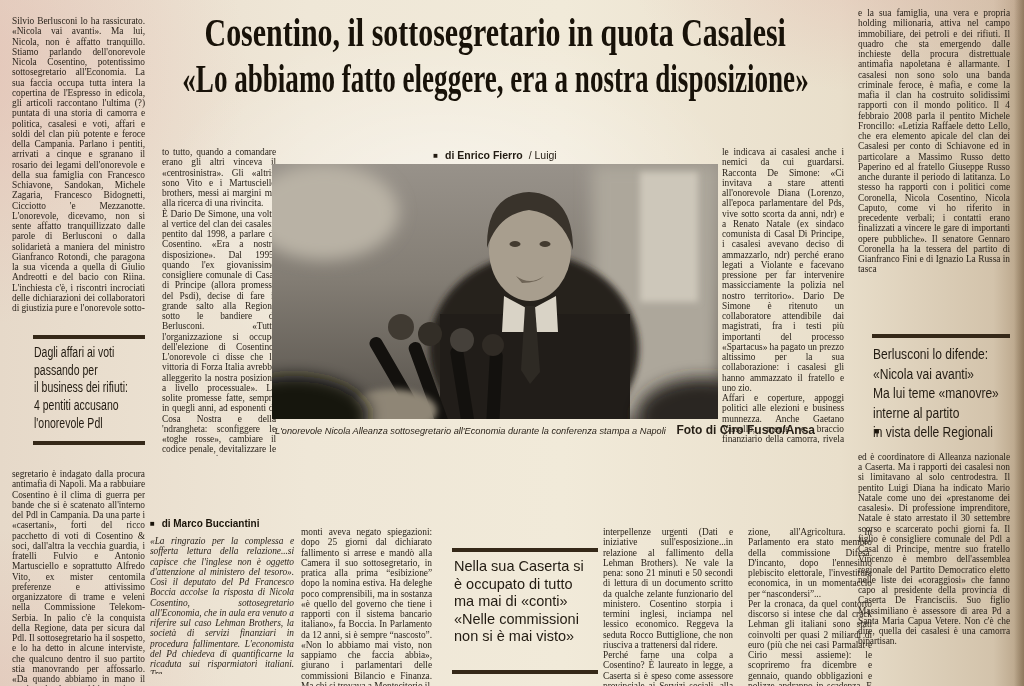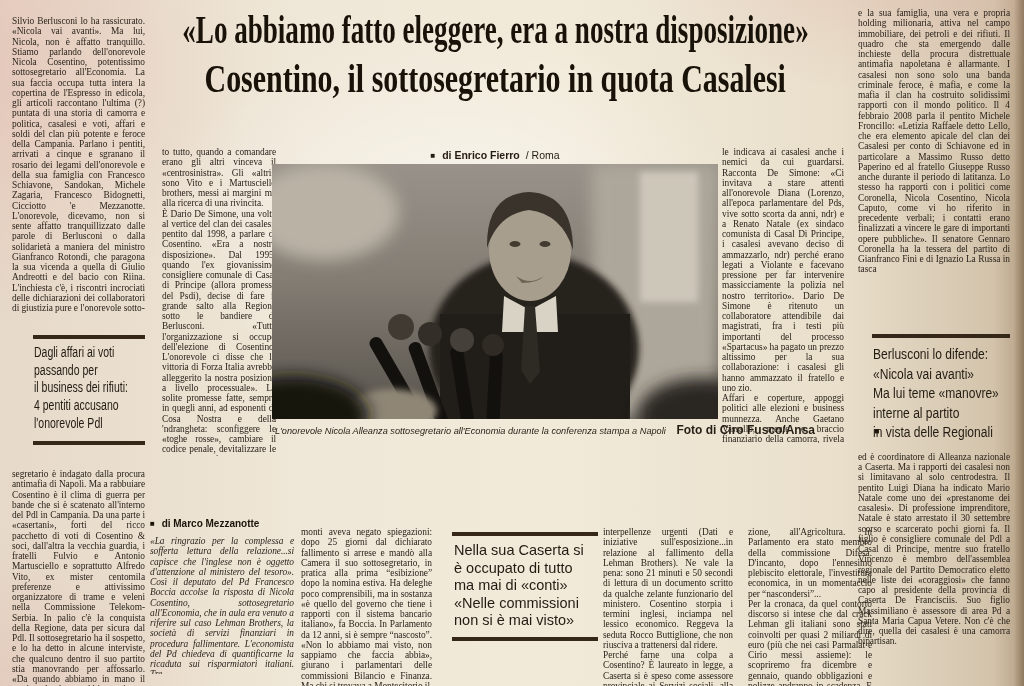--- a/index.html
+++ b/index.html
@@ -71,21 +71,21 @@
 
   .a2c{ position:absolute; top:527px; height:159px; }
   .a2c .bt{ font-style:italic; }
   .a2c1{ left:150px; width:144px; top:518px; height:168px; }
   .byline2{ font-family:"Liberation Sans", sans-serif; font-weight:bold; font-size:10px;
             margin-bottom:7px; color:#191309; }
   .a2c1 .bt{ height:138px; }
   .a2c2{ left:301px; width:131px; }
   .a2c3{ left:452px; width:146px; }
   .a2c3 .bt{ height:44px; }
-  .pq-mid{ margin-top:5px; border-top:4.5px solid #352818; border-bottom:4.5px solid #352818; padding:6px 0 7px 2px; }
+  .pq-mid{ margin-top:21px; border-top:4.5px solid #352818; border-bottom:4.5px solid #352818; padding:6px 0 24px 2px; }
   .pq-in-m{ font-size:14.5px; line-height:17.6px; transform:none; width:100%; }
   .a2c4{ left:603px; width:130px; }
   .a2c5{ left:748px; width:124px; }
 </style>
 </head>
 <body>
 
 <div class="page">
   <div class="edge"></div>
 
@@ -95,32 +95,32 @@
       <div class="pq-in">Dagli affari ai voti
 passando per
 il business dei rifiuti:
 4 pentiti accusano
 l'onorevole Pdl</div>
     </div>
     <div class="bt grow">segretario è indagato dalla procura antimafia di Napoli. Ma a rabbuiare Cosentino è il clima di guerra per bande che si è scatenato all'interno del Pdl in Campania. Da una parte i «casertani», forti del ricco pacchetto di voti di Cosentino &amp; soci, dall'altra la vecchia guardia, i fratelli Fulvio e Antonio Martusciello e soprattutto Alfredo Vito, ex mister centomila preferenze e attivissimo organizzatore di trame e veleni nella Commissione Telekom-Serbia. In palio c'è la conquista della Regione, data per sicura dal Pdl. Il sottosegretario ha il sospetto, e lo ha detto in alcune interviste, che qualcuno dentro il suo partito stia manovrando per affossarlo. «Da quando abbiamo in mano il partito», ha detto, «abbiamo vin-</div>
   </div>
 
   <div class="mainhead">
+    <div class="hline h1a">
+      <span>Cosentino, il sottosegretario in quota Casalesi</span>
+    </div>
     <div class="hline h1b">
       <span>«Lo abbiamo fatto eleggere, era a nostra disposizione»</span>
-    </div>
-    <div class="hline h1a">
-      <span>Cosentino, il sottosegretario in quota Casalesi</span>
     </div>
   </div>
 
   <div class="byline1">
     <span class="sq">■</span>
     <span class="bname">di Enrico Fierro</span>
-    <span class="bloc">/ Roma</span>
+    <span class="bloc">/ Luigi</span>
   </div>
 
   <div class="col2 bt">to tutto, quando a comandare erano gli altri vinceva il «centrosinistra». Gli «altri» sono Vito e i Martusciello brothers, messi ai margini ma alla ricerca di una rivincita.
 È Dario De Simone, una volta al vertice del clan dei casalesi, pentito dal 1998, a parlare di Cosentino. «Era a nostra disposizione». Dal 1995, quando l'ex giovanissimo consigliere comunale di Casal di Principe (allora promessa del Psdi), decise di fare il grande salto alla Regione sotto le bandiere di Berlusconi. «Tutta l'organizzazione si occupò dell'elezione di Cosentino. L'onorevole ci disse che la vittoria di Forza Italia avrebbe alleggerito la nostra posizione a livello processuale». Le solite promesse fatte, sempre in quegli anni, ad esponenti di Cosa Nostra e della 'ndrangheta: sconfiggere le «toghe rosse», cambiare il codice penale, devitalizzare le misure antimafia. L'onorevo-</div>
 
   <div class="photo">
     <svg width="446" height="255" viewBox="0 0 446 255" xmlns="http://www.w3.org/2000/svg" preserveAspectRatio="none">
       <defs>
         <linearGradient id="pbg" x1="0" y1="0" x2="0" y2="1">
           <stop offset="0" stop-color="#98928a"></stop>
@@ -181,21 +181,21 @@
 interne al partito
 in vista delle Regionali</div>
     </div>
     <div class="bt grow">ed è coordinatore di Alleanza nazionale a Caserta. Ma i rapporti dei casalesi non si limitavano al solo centrodestra. Il pentito Luigi Diana ha indicato Mario Natale come uno dei «prestanome dei casalesi». Di professione imprenditore, Natale è stato arrestato il 30 settembre scorso e scarcerato pochi giorni fa. Il figlio è consigliere comunale del Pdl a Casal di Principe, mentre suo fratello Vincenzo è membro dell'assemblea regionale del Partito Democratico eletto nelle liste dei «coraggiosi» che fanno capo al presidente della provincia di Caserta De Francisciis. Suo figlio Massimiliano è assessore di area Pd a Santa Maria Capua Vetere. Non c'è che dire, quella dei casalesi è una camorra bipartisan.</div>
   </div>
 
 
   <div class="a2c a2c1">
     <div class="byline2">
       <span class="sq">■</span>
-      <span>di Marco Mezzanotte</span>
+      <span>di Marco Bucciantini</span>
     </div>
     <div class="bt">«La ringrazio per la complessa e sofferta lettura della relazione...si capisce che l'inglese non è oggetto d'attenzione al ministero del tesoro». Così il deputato del Pd Francesco Boccia accolse la risposta di Nicola Cosentino, sottosegretario all'Economia, che in aula era venuto a riferire sul caso Lehman Brothers, la società di servizi finanziari in procedura fallimentare. L'economista del Pd chiedeva di quantificarne la ricaduta sui risparmiatori italiani. Tre-</div>
   </div>
 
   <div class="a2c a2c2 bt">monti aveva negato spiegazioni: dopo 25 giorni dal dichiarato fallimento si arrese e mandò alla Camera il suo sottosegretario, in pratica alla prima “esibizione” dopo la nomina estiva. Ha deleghe poco comprensibili, ma in sostanza «è quello del governo che tiene i rapporti con il sistema bancario italiano», fa Boccia. In Parlamento da 12 anni, si è sempre “nascosto”. «Non lo abbiamo mai visto, non sappiamo che faccia abbia», giurano i parlamentari delle commissioni Bilancio e Finanza. Ma chi si trovava a Montecitorio il</div>
 
   <div class="a2c a2c3">
     <div class="pq pq-mid">
       <div class="pq-in pq-in-m">Nella sua Caserta si
 è occupato di tutto

